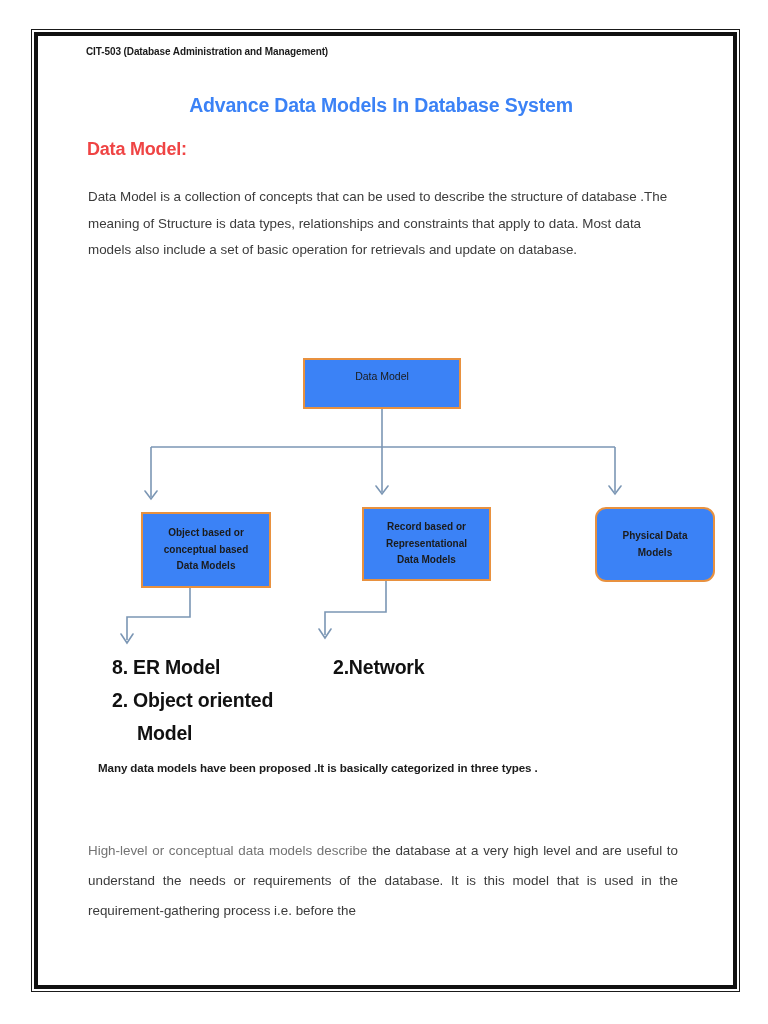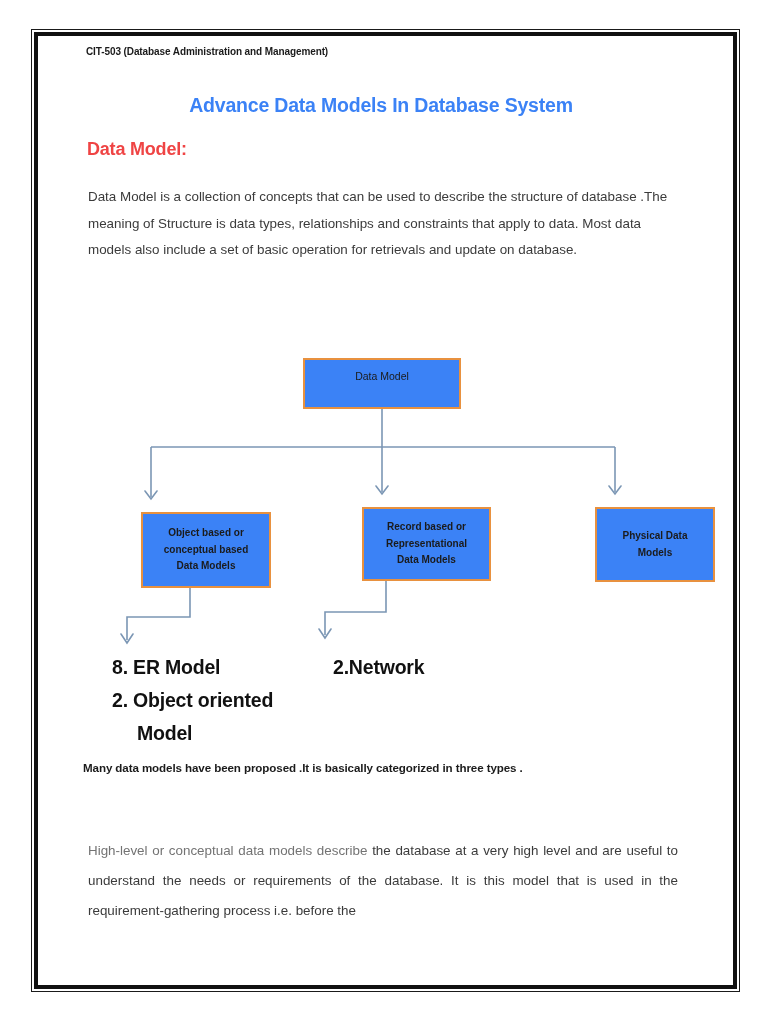--- a/index.html
+++ b/index.html
@@ -129,38 +129,38 @@
     padding-top: 10px;
   }
   .node-leaf {
     font-size: 10px;
     font-weight: bold;
     line-height: 16.5px;
     margin-left: 40px;
   }
   .node-a { left: 101px; top: 512px; width: 130px; height: 76px; }
   .node-b { left: 322px; top: 507px; width: 129px; height: 74px; }
-  .node-c { left: 555px; top: 507px; width: 120px; height: 75px; }
+  .node-c { left: 555px; top: 507px; width: 120px; height: 75px; border-radius: 11px; }
 
   
   .list-col {
     position: absolute;
     font-size: 19.5px;
     font-weight: bold;
     color: #111111;
     line-height: 33px;
     letter-spacing: -0.2px;
   }
   .list-left  { left: 112px; top: 651px; width: 200px; }
   .list-left .indent { padding-left: 25px; }
   .list-right { left: 333px; top: 651px; width: 220px; }
 
   .note-line {
     position: absolute;
-    left: 83px;
+    left: 98px;
     top: 761px;
     font-size: 11.6px;
     font-weight: bold;
     color: #1b1b1b;
     letter-spacing: -0.1px;
   }
   .h-conceptual {
     left: 87px;
     top: 797px;
     font-size: 14.6px;

